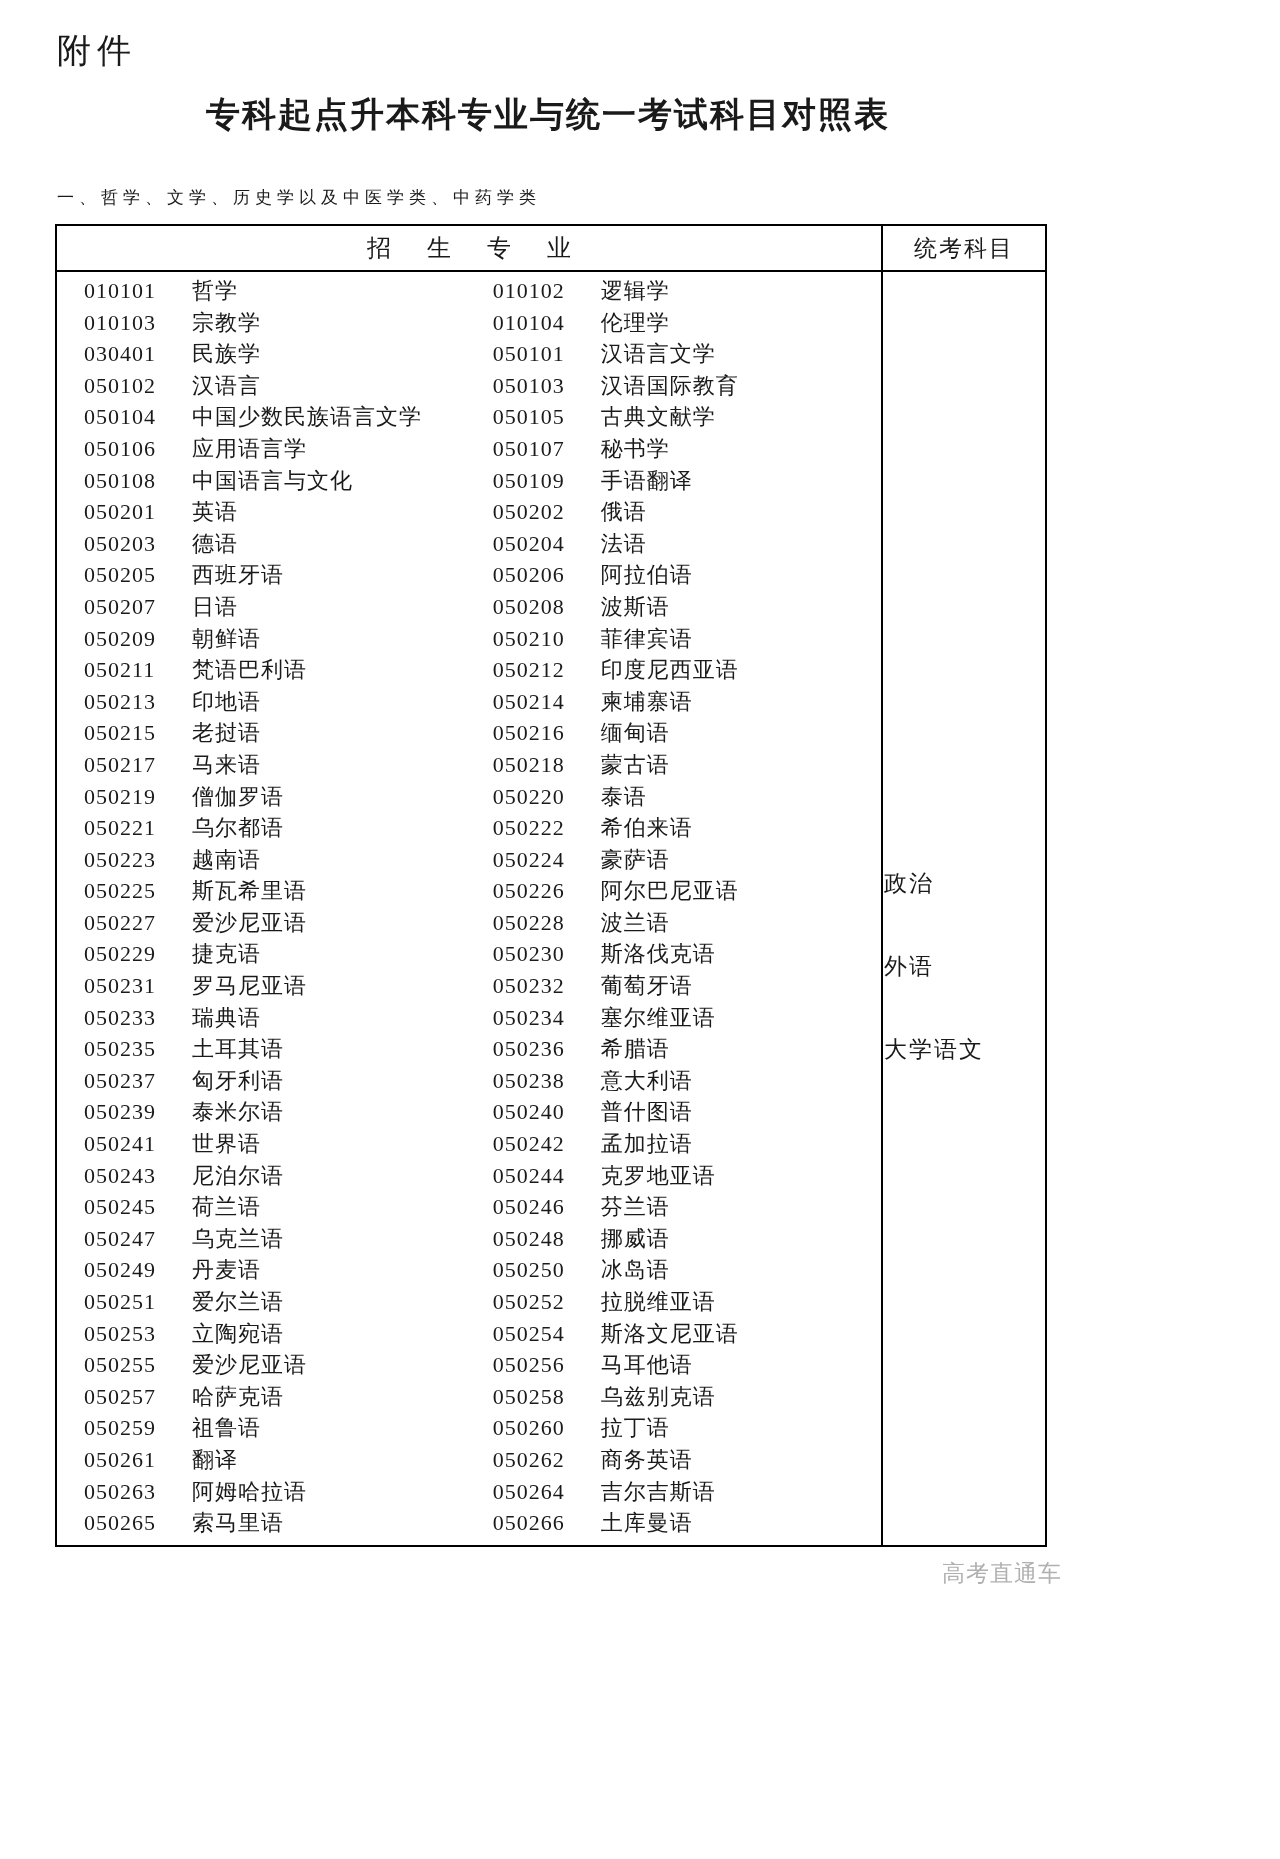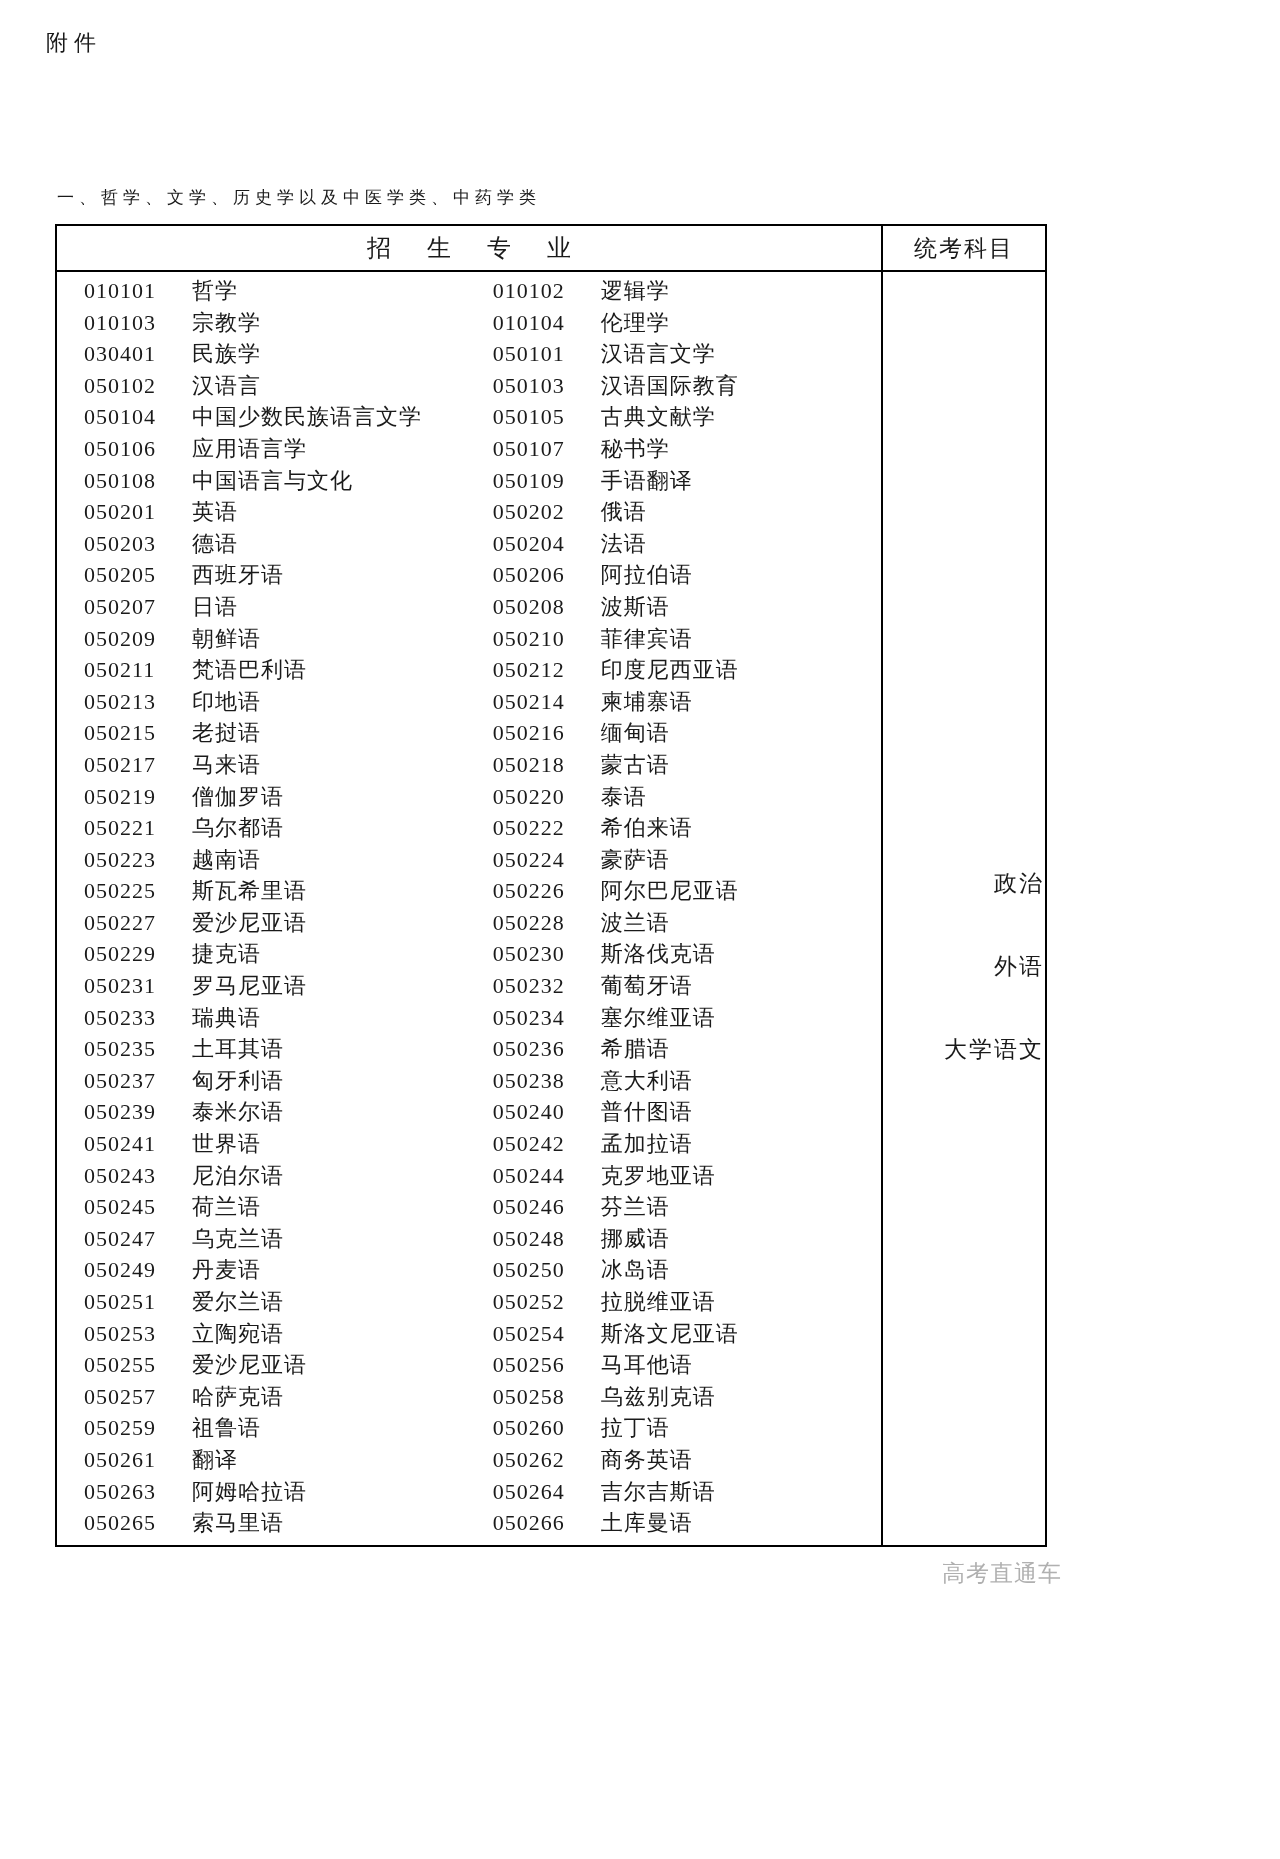--- a/index.html
+++ b/index.html
@@ -11,23 +11,23 @@
     position: relative;
     width: 1280px;
     height: 1859px;
     background: #ffffff;
     font-family: "Liberation Serif", "DejaVu Serif", serif;
     color: #1a1a1a;
     overflow: hidden;
   }
   .attachment {
     position: absolute;
-    left: 46px;
+    left: 57px;
     top: 28px;
-    font-size: 22px;
+    font-size: 34px;
     letter-spacing: 6px;
   }
   .doc-title {
     position: absolute;
     left: 0;
     top: 92px;
     width: 1096px;
     text-align: center;
     font-size: 34px;
     font-weight: bold;
@@ -97,45 +97,45 @@
     flex: 0 0 108px;
     letter-spacing: 1px;
   }
   .name {
     letter-spacing: 1px;
     white-space: nowrap;
   }
   .subjects-list {
     display: flex;
     flex-direction: column;
-    align-items: flex-end;
+    align-items: flex-start;
     justify-content: center;
     gap: 52px;
     transform: translateY(58px);
     font-size: 23px;
     letter-spacing: 2px;
-    margin-left: 6px;
   }
   .watermark {
     position: absolute;
     right: 218px;
     top: 1558px;
     font-size: 23px;
     color: #b0b0b0;
     letter-spacing: 1px;
     font-family: Liberation Mono, monospace;
   }
 </style>
 </head>
 <body>
 
 <div class="page">
 
   <div class="attachment">附件</div>
 
+  <div class="doc-title">专科起点升本科专业与统一考试科目对照表</div>
 
   <div class="section-heading">一、哲学、文学、历史学以及中医学类、中药学类</div>
 
   <table class="majors-table">
     <thead>
       <tr>
         <th class="majors-header">招      生      专      业</th>
         <th class="subjects-header">统考科目</th>
       </tr>
     </thead>

